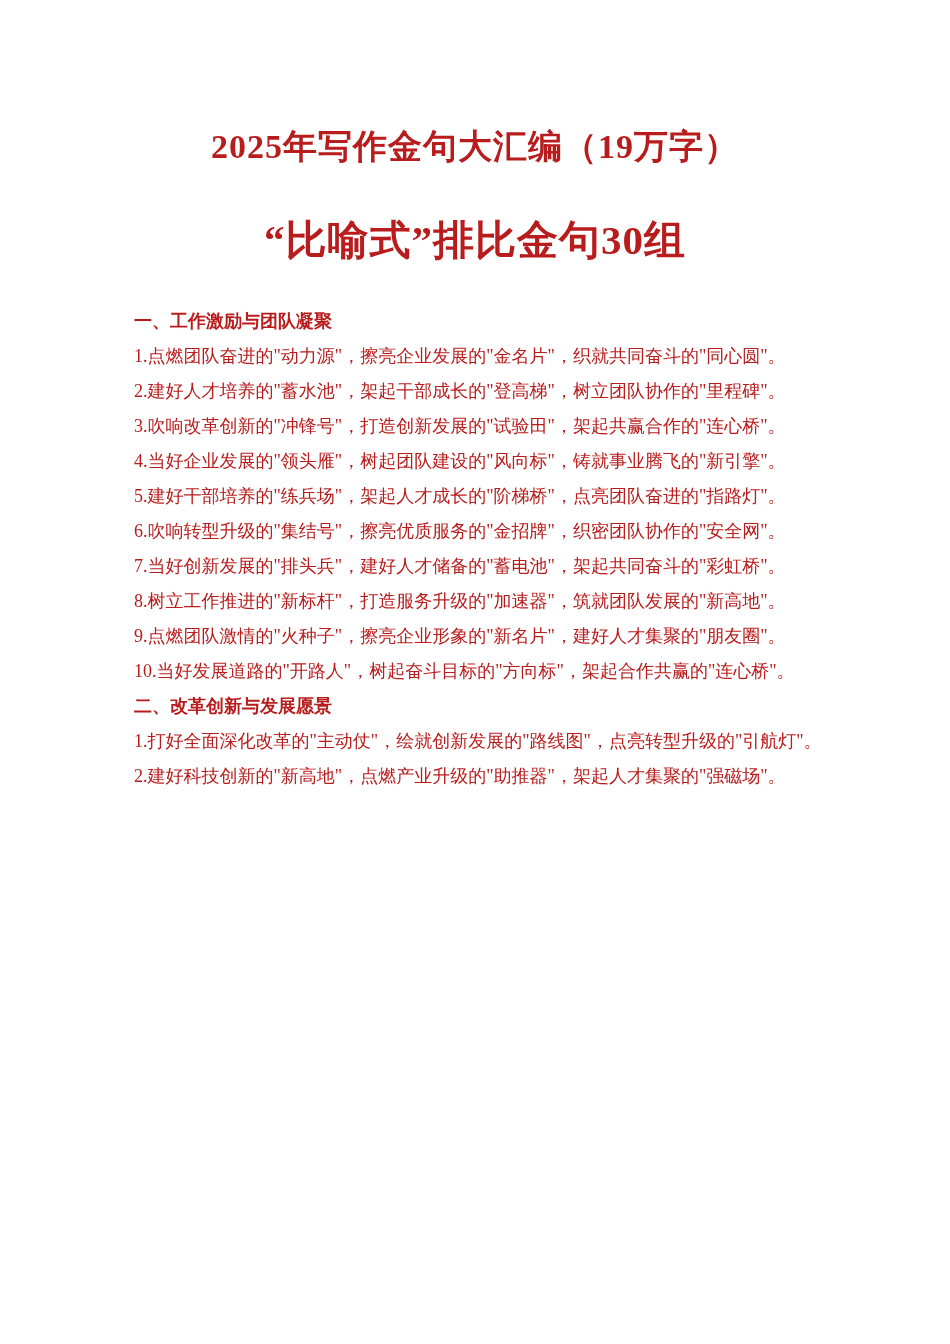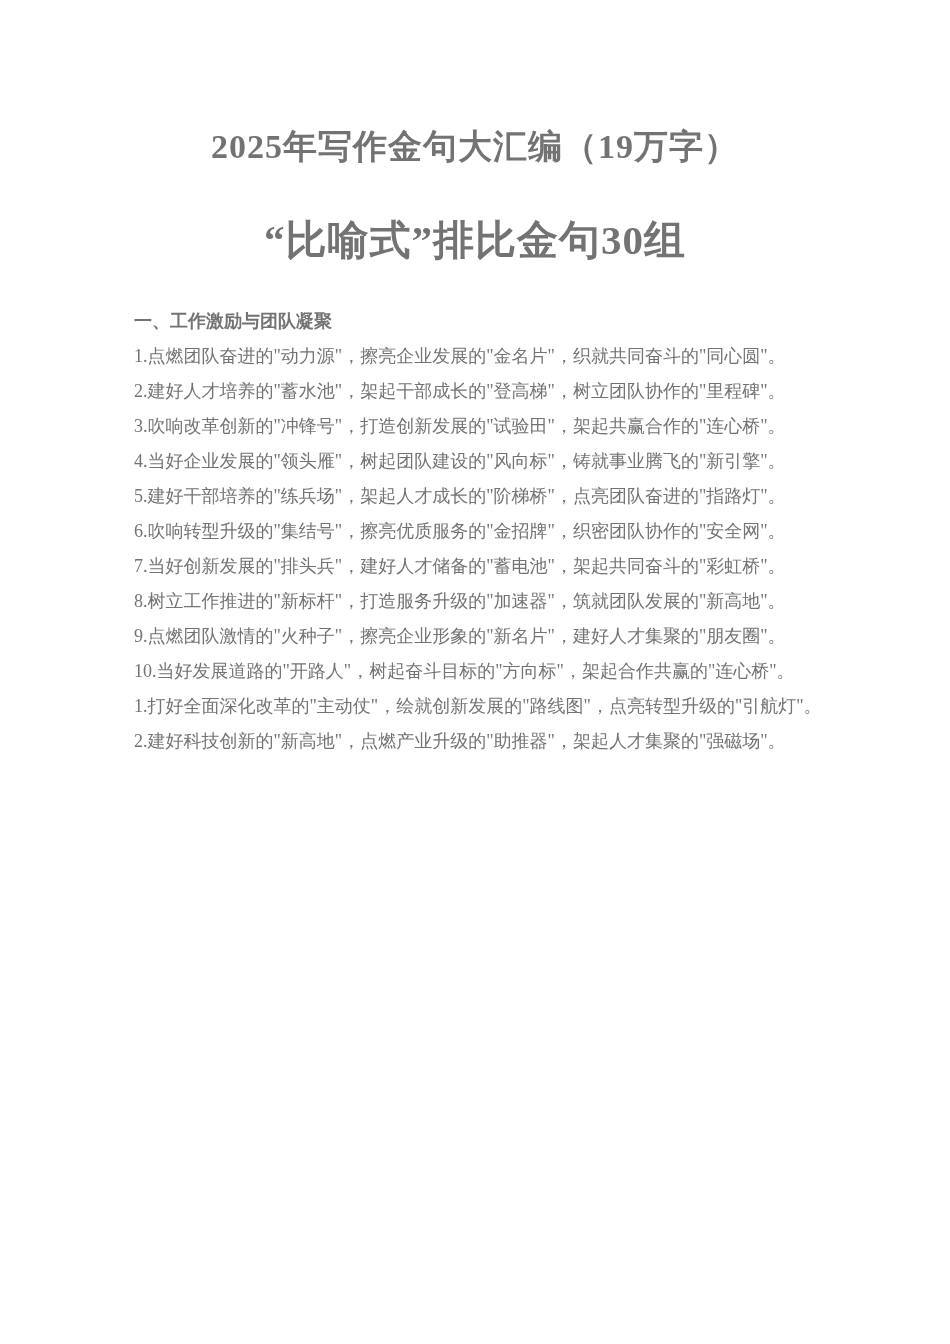--- a/index.html
+++ b/index.html
@@ -5,21 +5,21 @@
   html, body {
     margin: 0;
     padding: 0;
     background: #ffffff;
   }
   .page {
     position: relative;
     width: 950px;
     height: 1024px;
     background: #ffffff;
-    color: #737373;
+    color: #b91c1c;
     overflow: hidden;
     font-family: "Liberation Serif", "DejaVu Serif", serif;
   }
   .doc-title {
     margin: 0;
     padding-top: 124px;
     text-align: center;
     font-size: 34px;
     line-height: 46px;
     font-weight: 700;
@@ -65,17 +65,18 @@
     <p>2.建好人才培养的"蓄水池"，架起干部成长的"登高梯"，树立团队协作的"里程碑"。</p>
     <p>3.吹响改革创新的"冲锋号"，打造创新发展的"试验田"，架起共赢合作的"连心桥"。</p>
     <p>4.当好企业发展的"领头雁"，树起团队建设的"风向标"，铸就事业腾飞的"新引擎"。</p>
     <p>5.建好干部培养的"练兵场"，架起人才成长的"阶梯桥"，点亮团队奋进的"指路灯"。</p>
     <p>6.吹响转型升级的"集结号"，擦亮优质服务的"金招牌"，织密团队协作的"安全网"。</p>
     <p>7.当好创新发展的"排头兵"，建好人才储备的"蓄电池"，架起共同奋斗的"彩虹桥"。</p>
     <p>8.树立工作推进的"新标杆"，打造服务升级的"加速器"，筑就团队发展的"新高地"。</p>
     <p>9.点燃团队激情的"火种子"，擦亮企业形象的"新名片"，建好人才集聚的"朋友圈"。</p>
     <p>10.当好发展道路的"开路人"，树起奋斗目标的"方向标"，架起合作共赢的"连心桥"。</p>
 
+    <p class="section-heading">二、改革创新与发展愿景</p>
 
     <p>1.打好全面深化改革的"主动仗"，绘就创新发展的"路线图"，点亮转型升级的"引航灯"。</p>
     <p>2.建好科技创新的"新高地"，点燃产业升级的"助推器"，架起人才集聚的"强磁场"。</p>
   </div>
 </div>
 
 </body></html>

